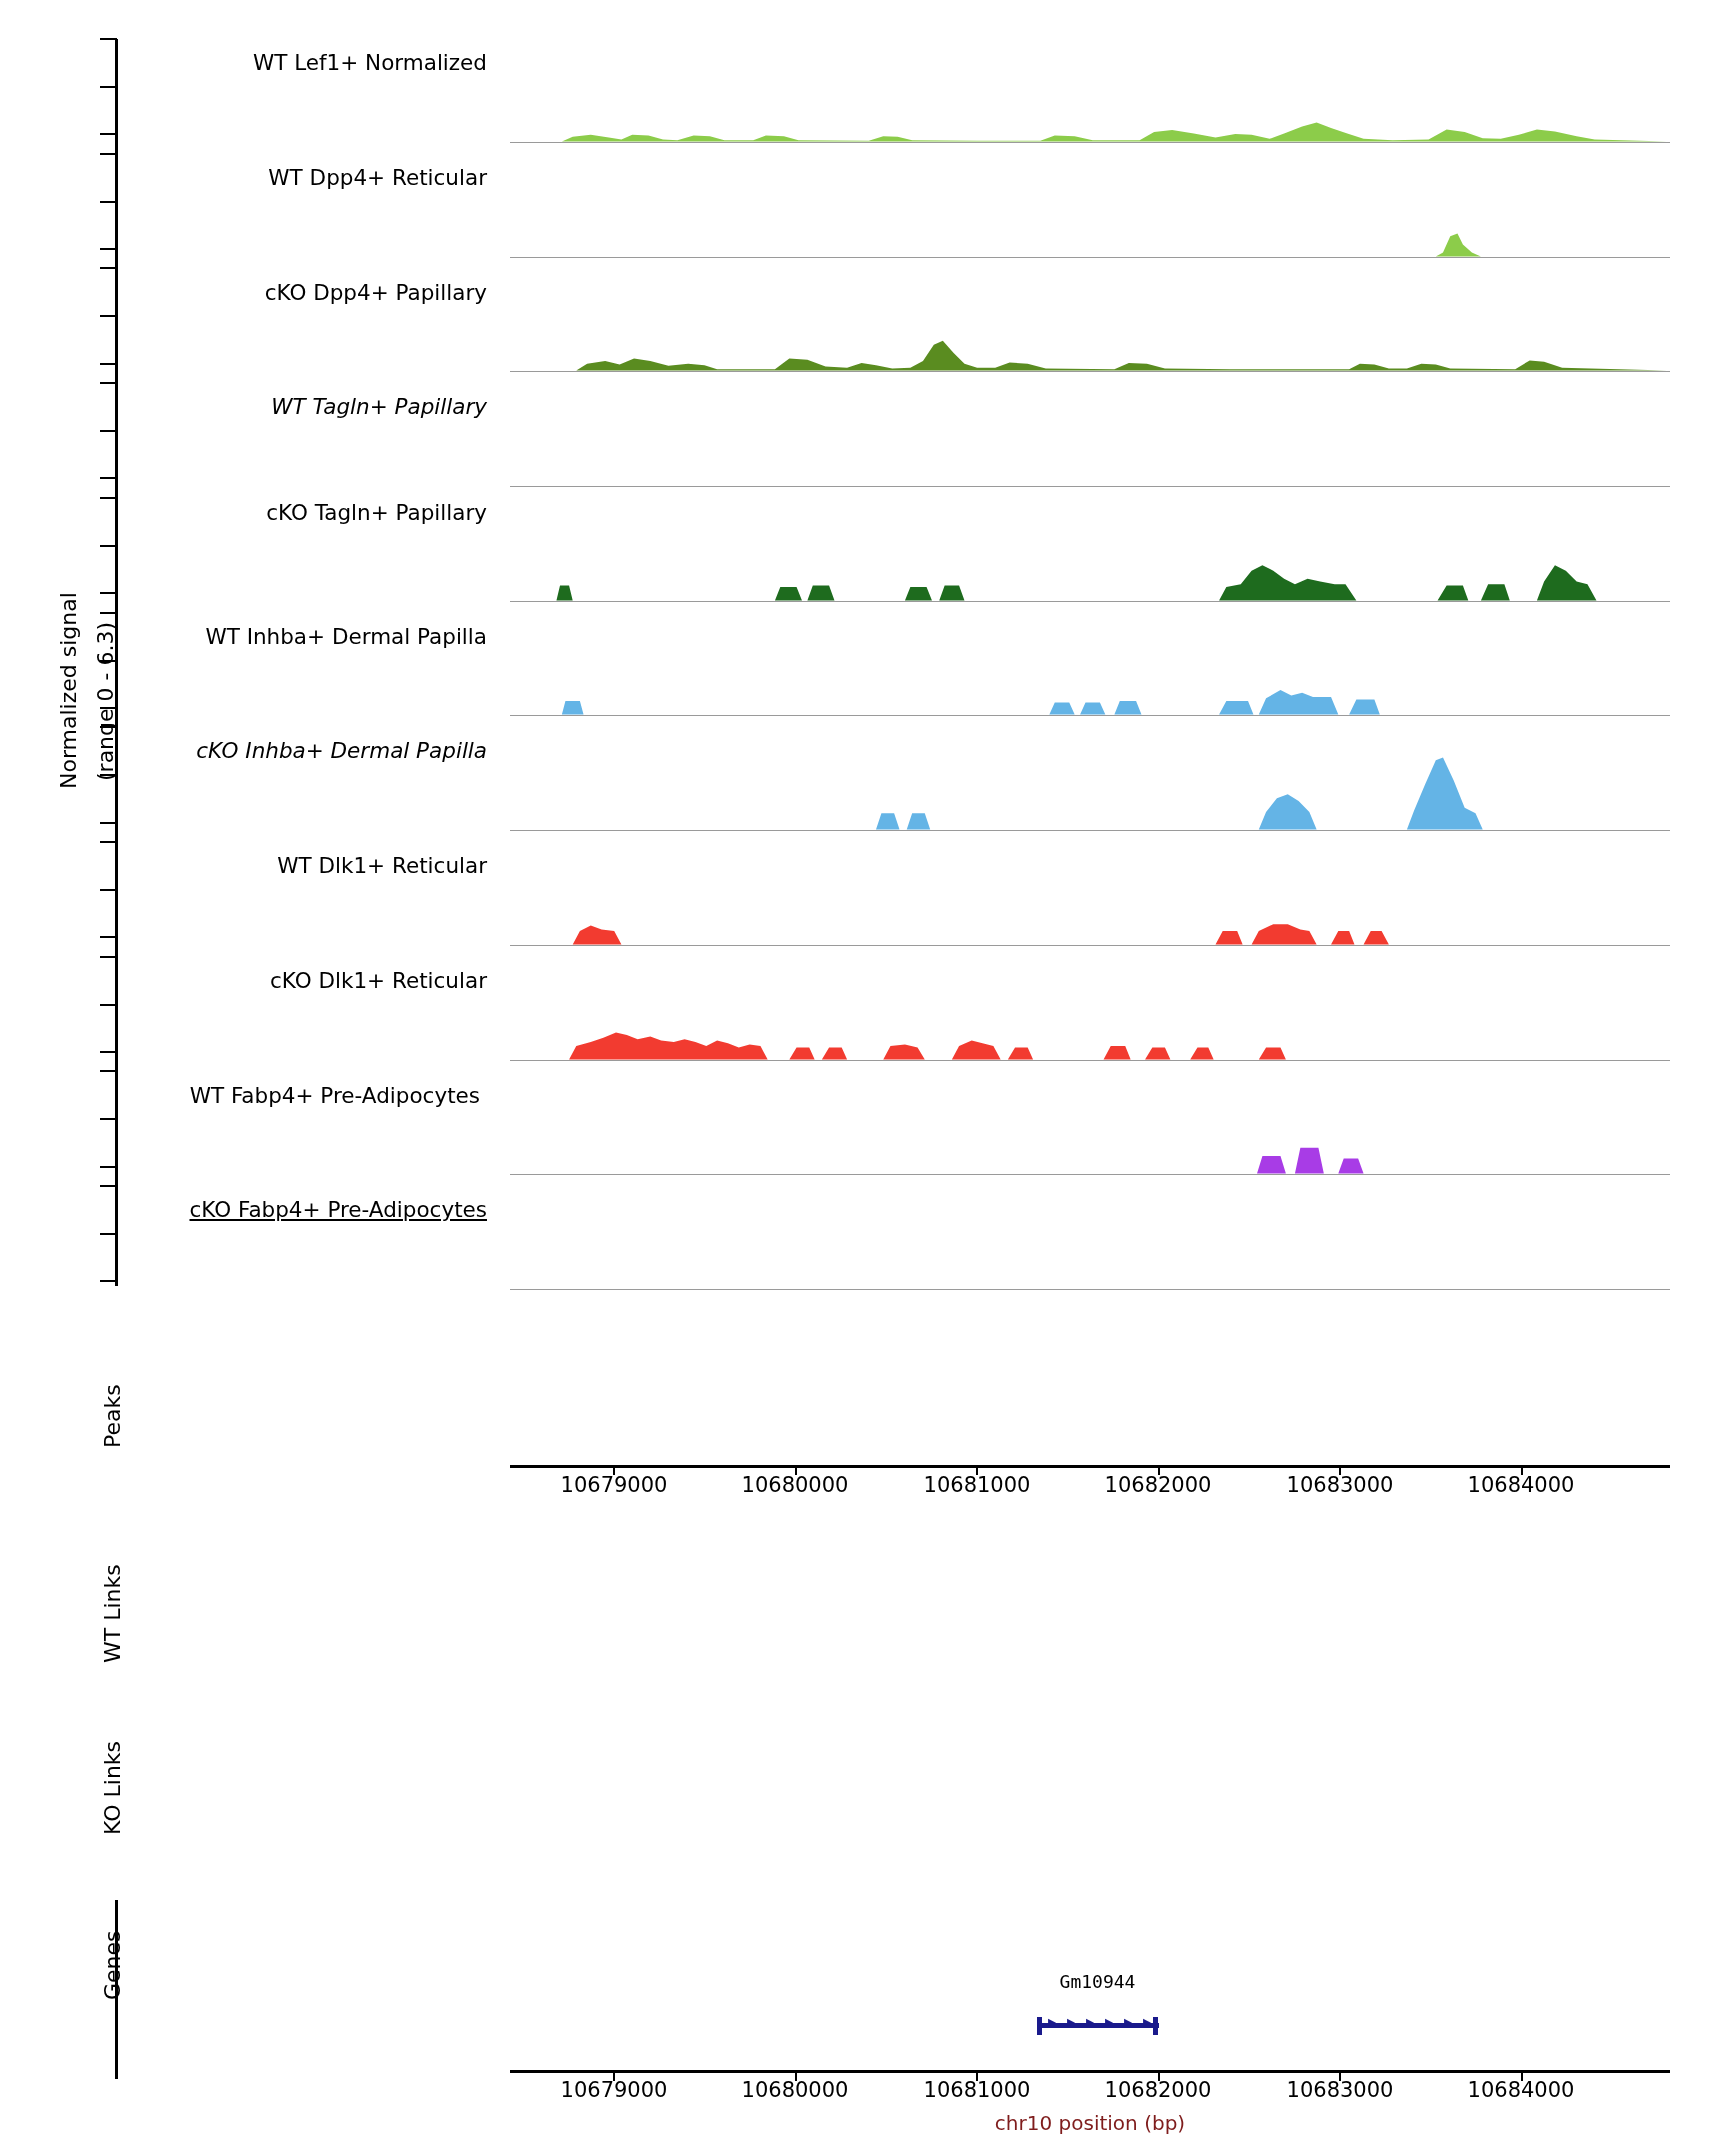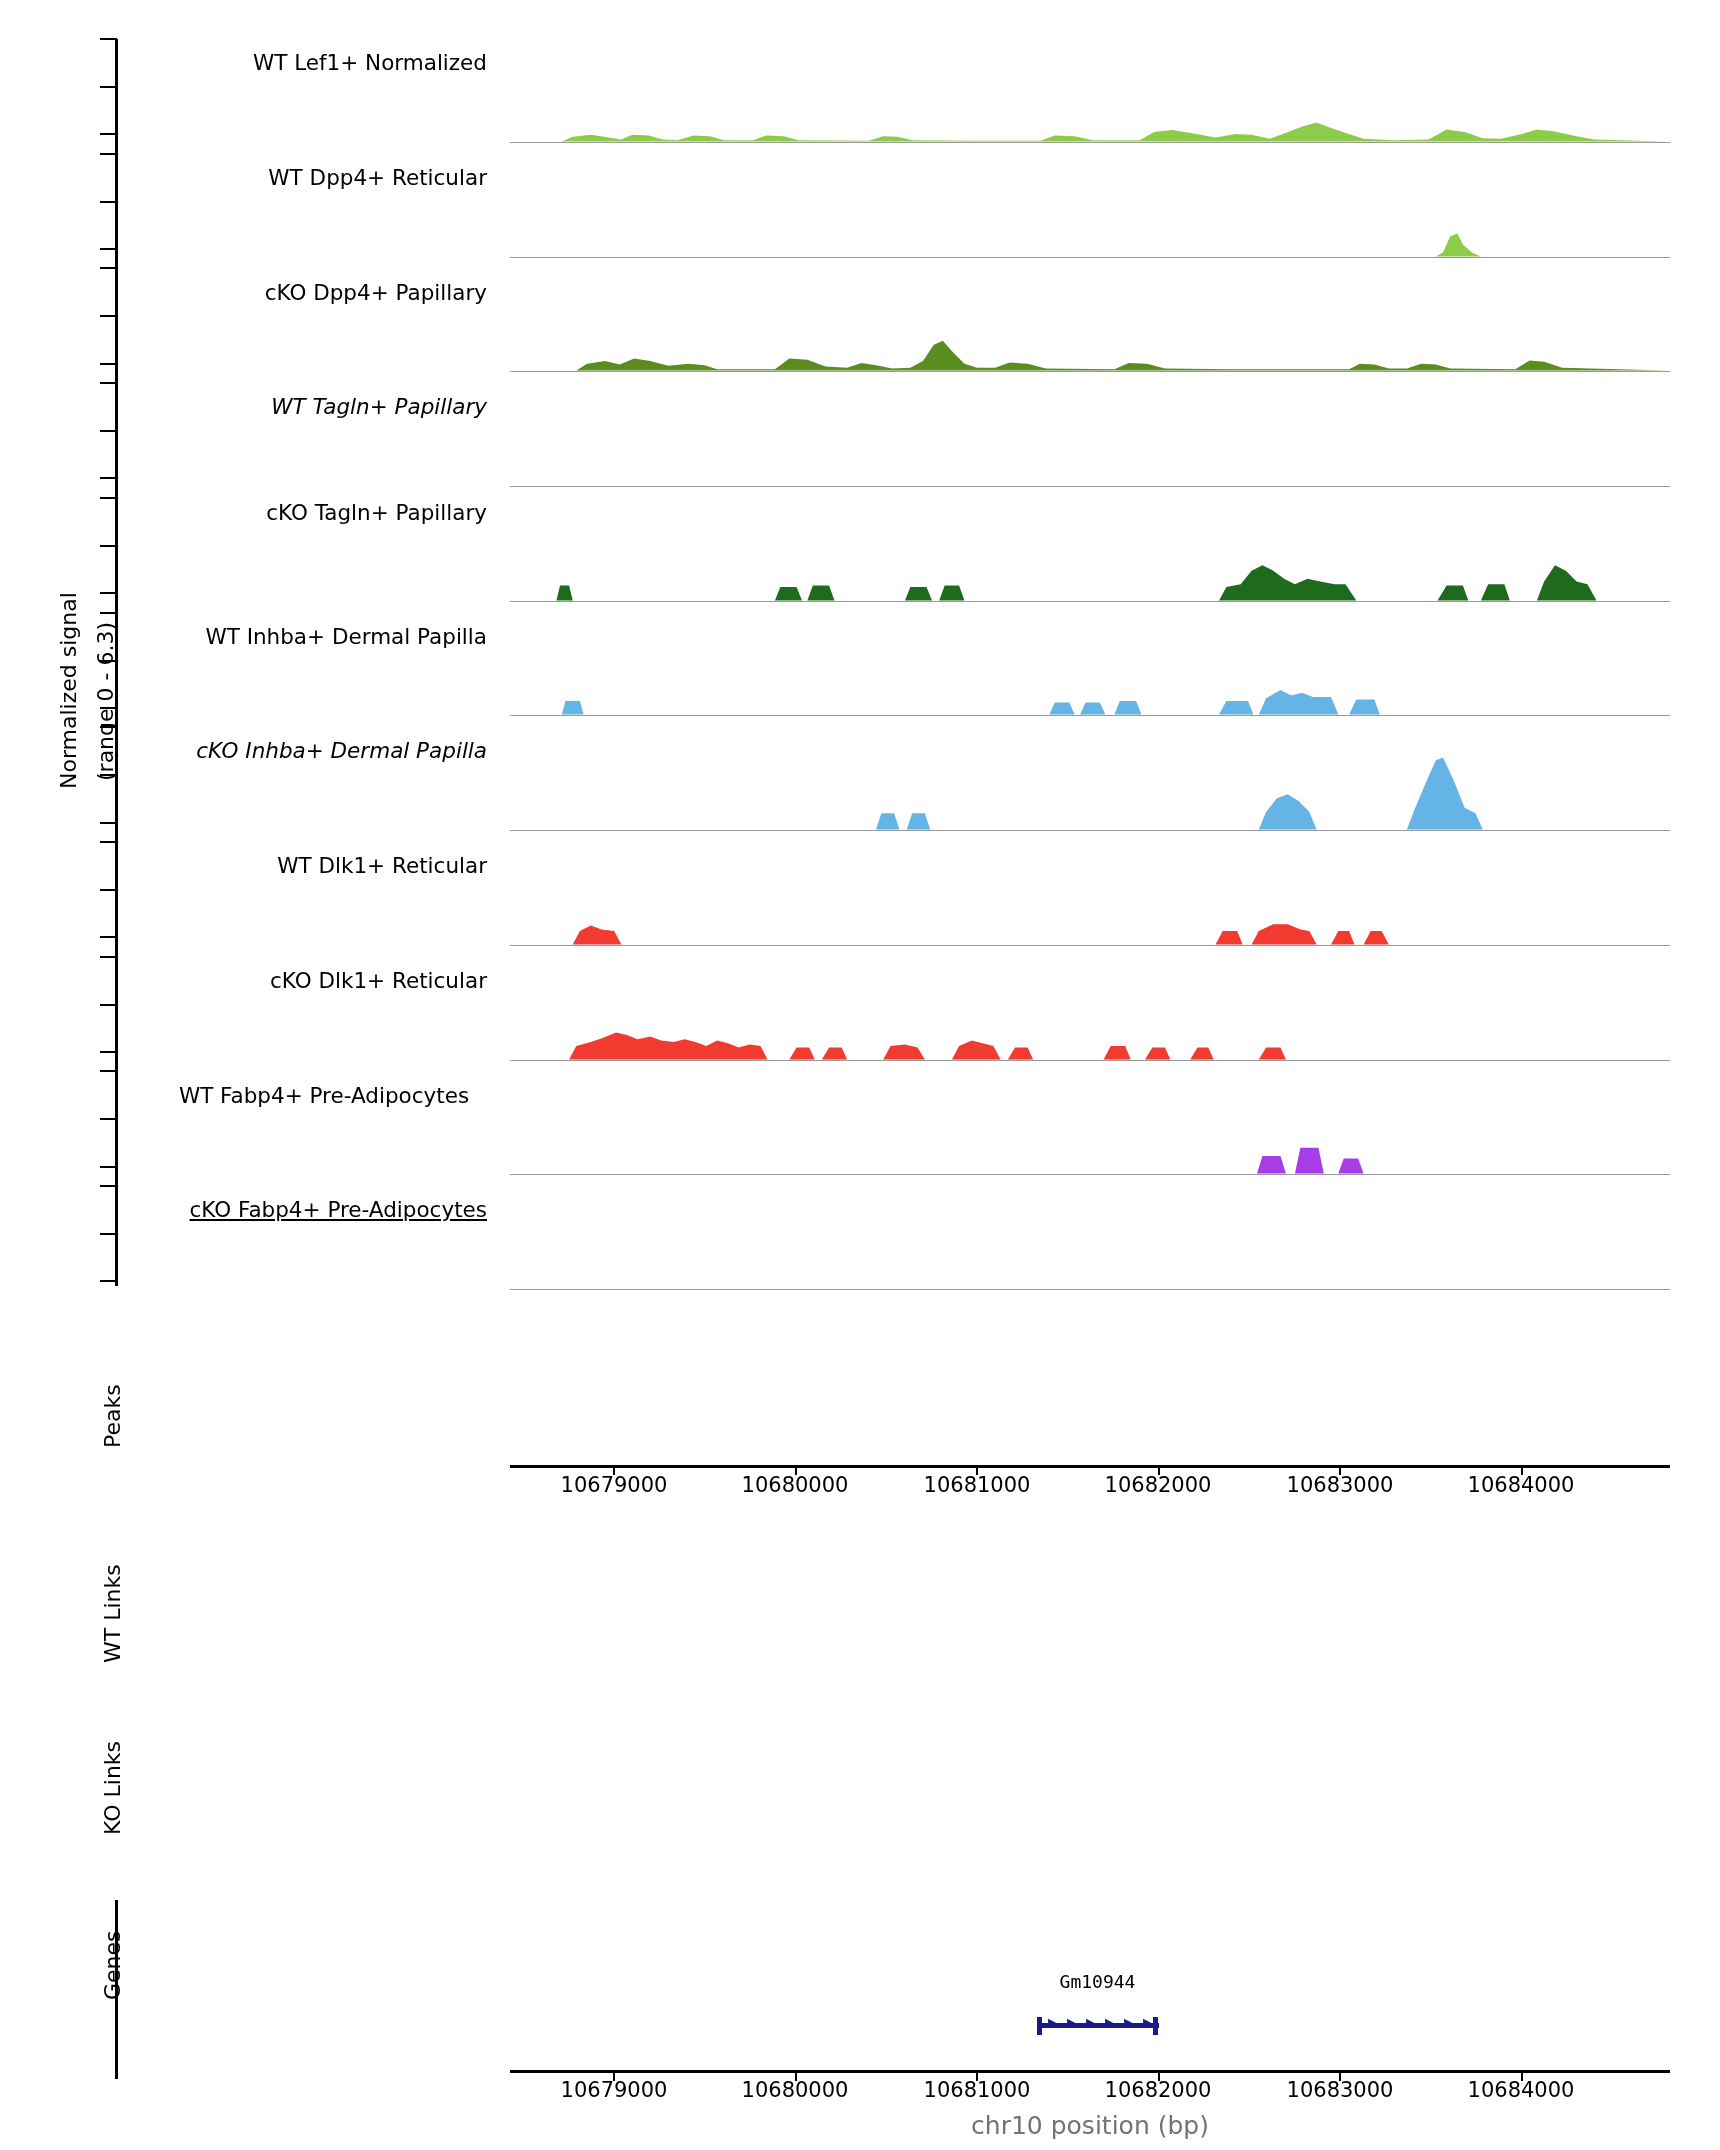--- a/index.html
+++ b/index.html
@@ -77,22 +77,22 @@
   }
   .axis-tick-label {
     position: absolute;
     font-size: 21px;
     color: #000;
     text-align: center;
     white-space: nowrap;
   }
   .axis-title {
     position: absolute;
-    font-size: 25px;
-    color: #737373;
+    font-size: 20px;
+    color: #7f1d1d;
     text-align: center;
     white-space: nowrap;
   }
 
   
   .gene-label {
     position: absolute;
     font-family: "DejaVu Sans Mono", monospace;
     font-size: 18px;
     color: #000;
@@ -185,21 +185,21 @@
       <div class="track-name" style="left: 129px; width: 358px; top: 853px;">WT Dlk1+ Reticular</div>
       <div class="track-baseline" style="left: 510px; top: 945px; width: 1160px;"></div>
       <svg class="track-svg" width="1160" height="87" style="left: 510px; top: 859px;" viewBox="0 0 1618 122">
         <polygon points="0.0,120.0 83.6,120.0 93.7,101.0 108.9,93.3 124.1,99.0 141.8,101.0 151.9,120.0 985.0,120.0 995.1,101.0 1015.4,101.0 1023.0,120.0 1035.6,120.0 1045.7,101.0 1066.0,91.4 1086.3,91.4 1104.0,99.0 1116.6,101.0 1126.8,120.0 1147.0,120.0 1157.2,101.0 1172.4,101.0 1179.9,120.0 1192.6,120.0 1202.7,101.0 1217.9,101.0 1228.1,120.0 1618.0,120.0" fill="#f23b30" stroke="none"></polygon>
       </svg>
       <div class="track-name" style="left: 129px; width: 358px; top: 968px;">cKO Dlk1+ Reticular</div>
       <div class="track-baseline" style="left: 510px; top: 1060px; width: 1160px;"></div>
       <svg class="track-svg" width="1160" height="87" style="left: 510px; top: 974px;" viewBox="0 0 1618 122">
         <polygon points="0.0,120.0 78.5,120.0 88.6,101.0 108.9,95.2 126.6,89.5 144.3,81.9 159.5,85.7 174.7,91.4 192.4,87.6 207.6,93.3 225.4,95.2 240.5,91.4 255.7,95.2 270.9,101.0 286.1,93.3 301.3,97.1 316.5,102.9 331.7,99.0 346.9,101.0 357.0,120.0 387.4,120.0 397.5,102.9 415.3,102.9 422.9,120.0 433.0,120.0 443.1,102.9 460.8,102.9 468.4,120.0 519.1,120.0 529.2,101.0 549.5,99.0 567.2,102.9 577.3,120.0 615.3,120.0 625.4,101.0 643.1,93.3 658.3,97.1 673.5,101.0 683.7,120.0 693.8,120.0 703.9,102.9 721.6,102.9 729.2,120.0 828.0,120.0 838.1,101.0 858.4,101.0 866.0,120.0 886.2,120.0 896.4,102.9 914.1,102.9 921.7,120.0 949.5,120.0 959.7,102.9 974.9,102.9 982.4,120.0 1045.7,120.0 1055.9,102.9 1076.1,102.9 1083.7,120.0 1618.0,120.0" fill="#f23b30" stroke="none"></polygon>
       </svg>
-      <div class="track-name" style="left: 145px; width: 358px; top: 1083px; text-align: center;">WT Fabp4+ Pre-Adipocytes</div>
+      <div class="track-name" style="left: 122px; width: 358px; top: 1083px;">WT Fabp4+ Pre-Adipocytes</div>
       <div class="track-baseline" style="left: 510px; top: 1174px; width: 1160px;"></div>
       <svg class="track-svg" width="1160" height="87" style="left: 510px; top: 1088px;" viewBox="0 0 1618 122">
         <polygon points="0.0,120.0 1043.2,120.0 1050.8,95.2 1076.1,95.2 1083.7,120.0 1096.4,120.0 1104.0,83.8 1129.3,83.8 1136.9,120.0 1157.2,120.0 1164.8,99.0 1185.0,99.0 1192.6,120.0 1618.0,120.0" fill="#a83ce6" stroke="none"></polygon>
       </svg>
       <div class="track-name" style="left: 129px; width: 358px; top: 1197px; text-decoration: underline;">cKO Fabp4+ Pre-Adipocytes</div>
       <div class="track-baseline" style="left: 510px; top: 1289px; width: 1160px;"></div>
       <svg class="track-svg" width="1160" height="87" style="left: 510px; top: 1203px;" viewBox="0 0 1618 122">
         <polygon points="0.0,120.0 1618.0,120.0" fill="#a83ce6" stroke="none"></polygon>
       </svg>
     </div>

